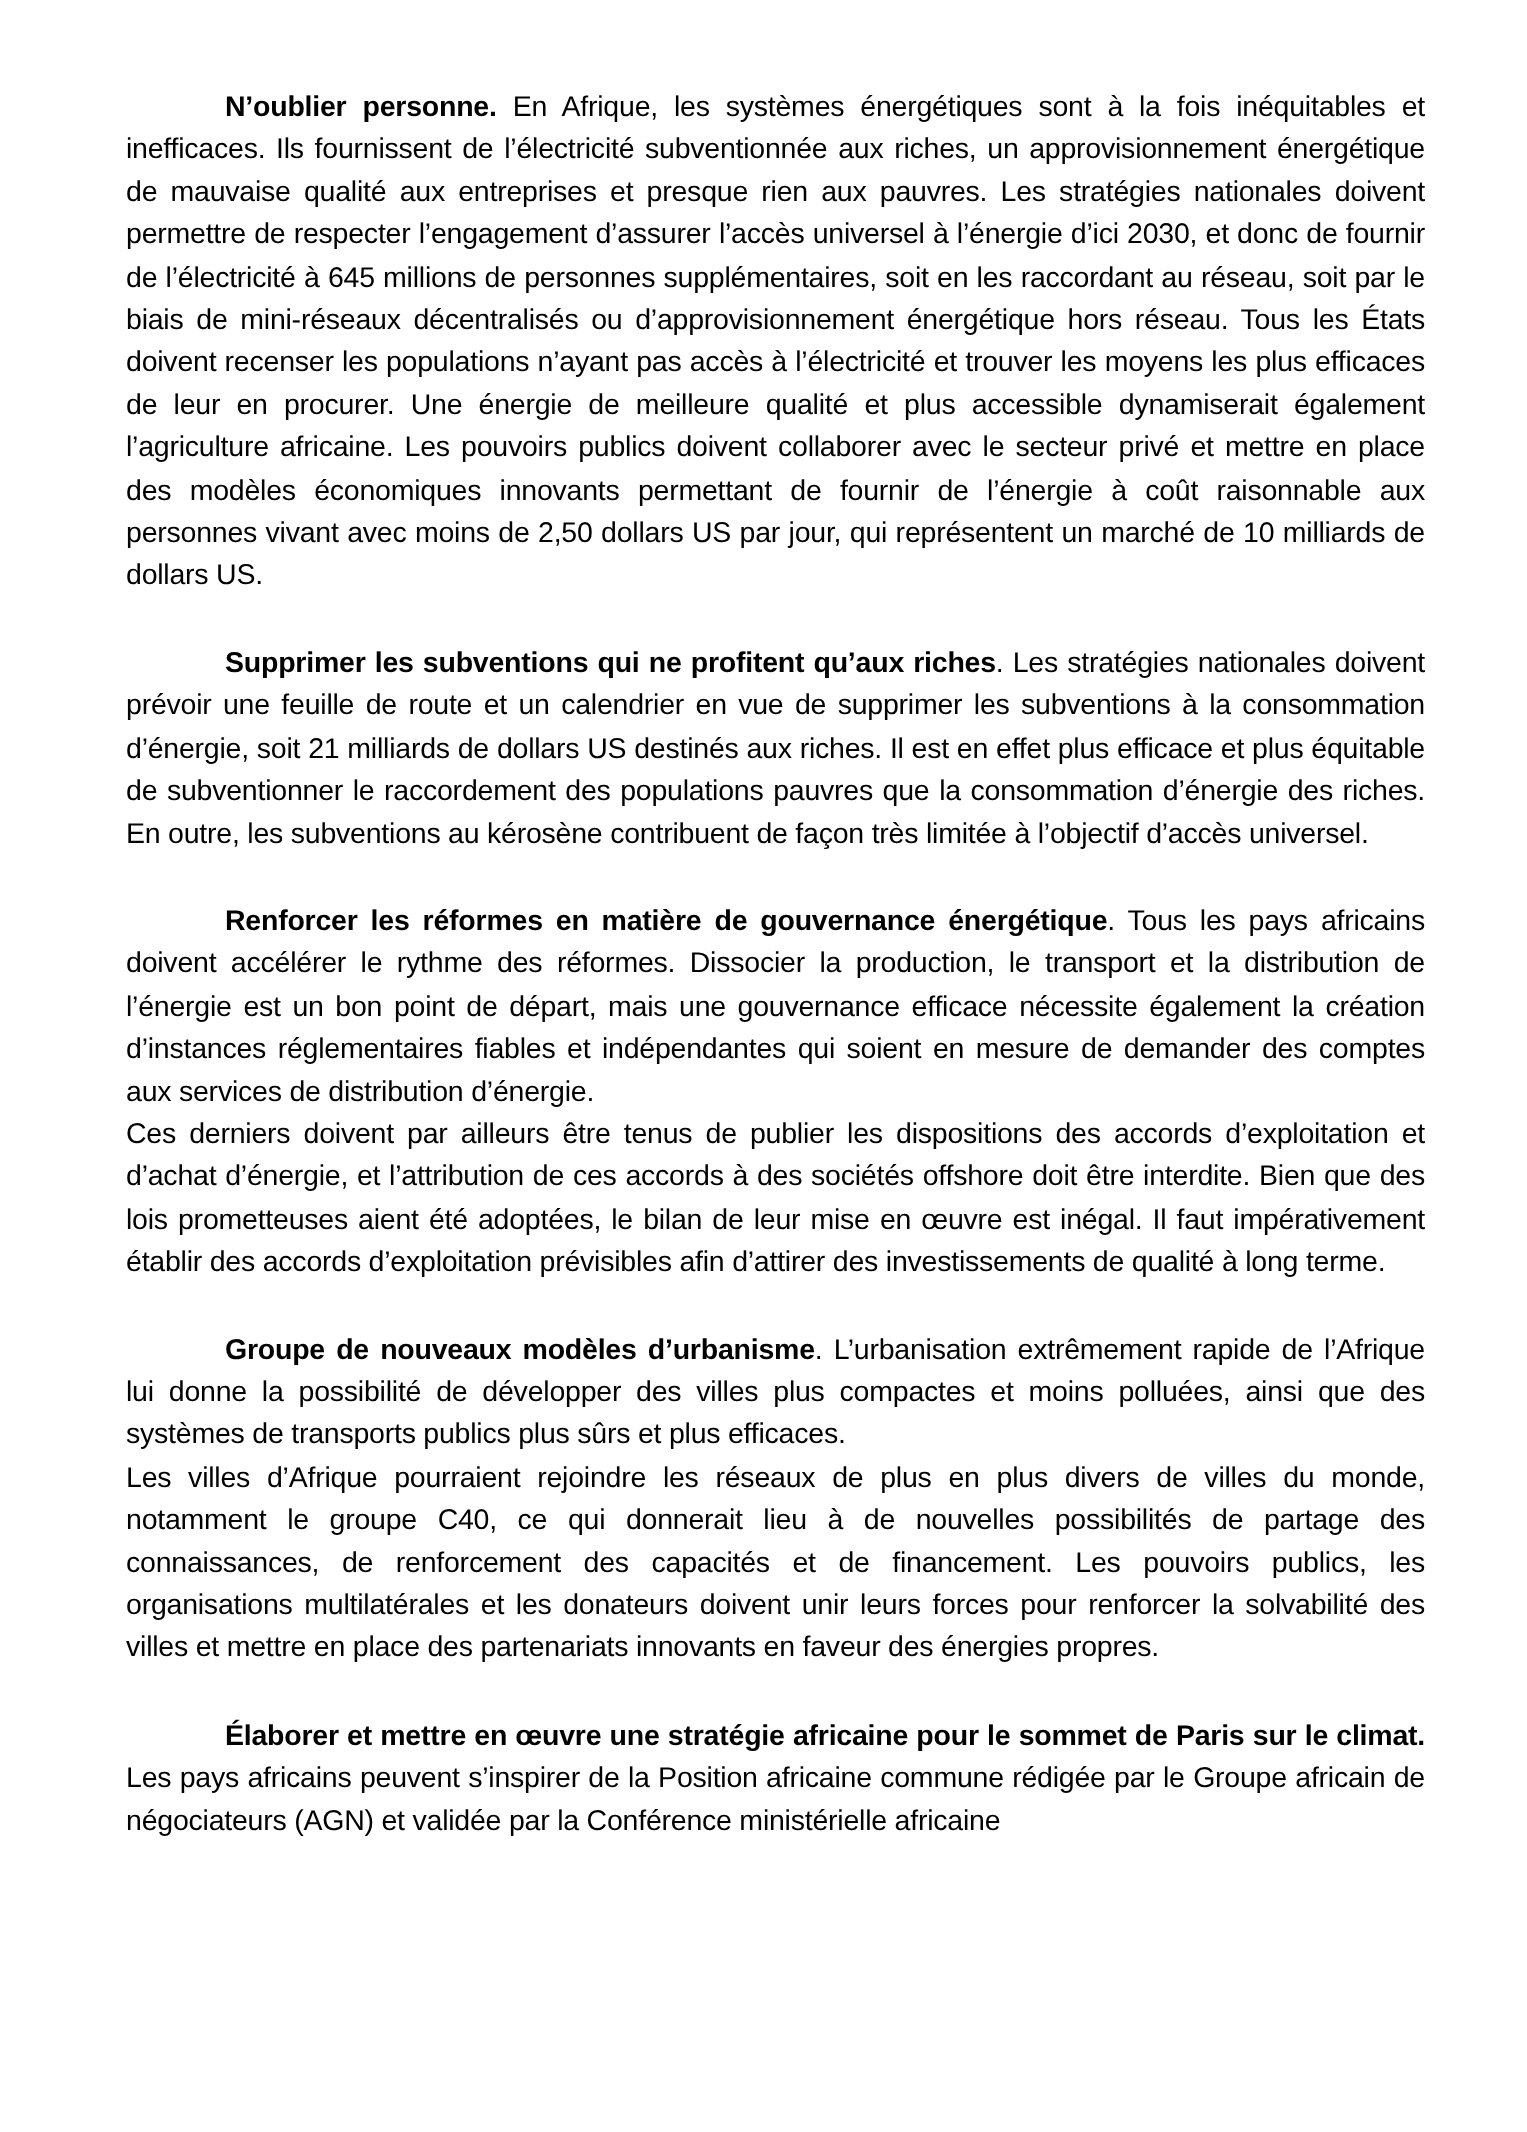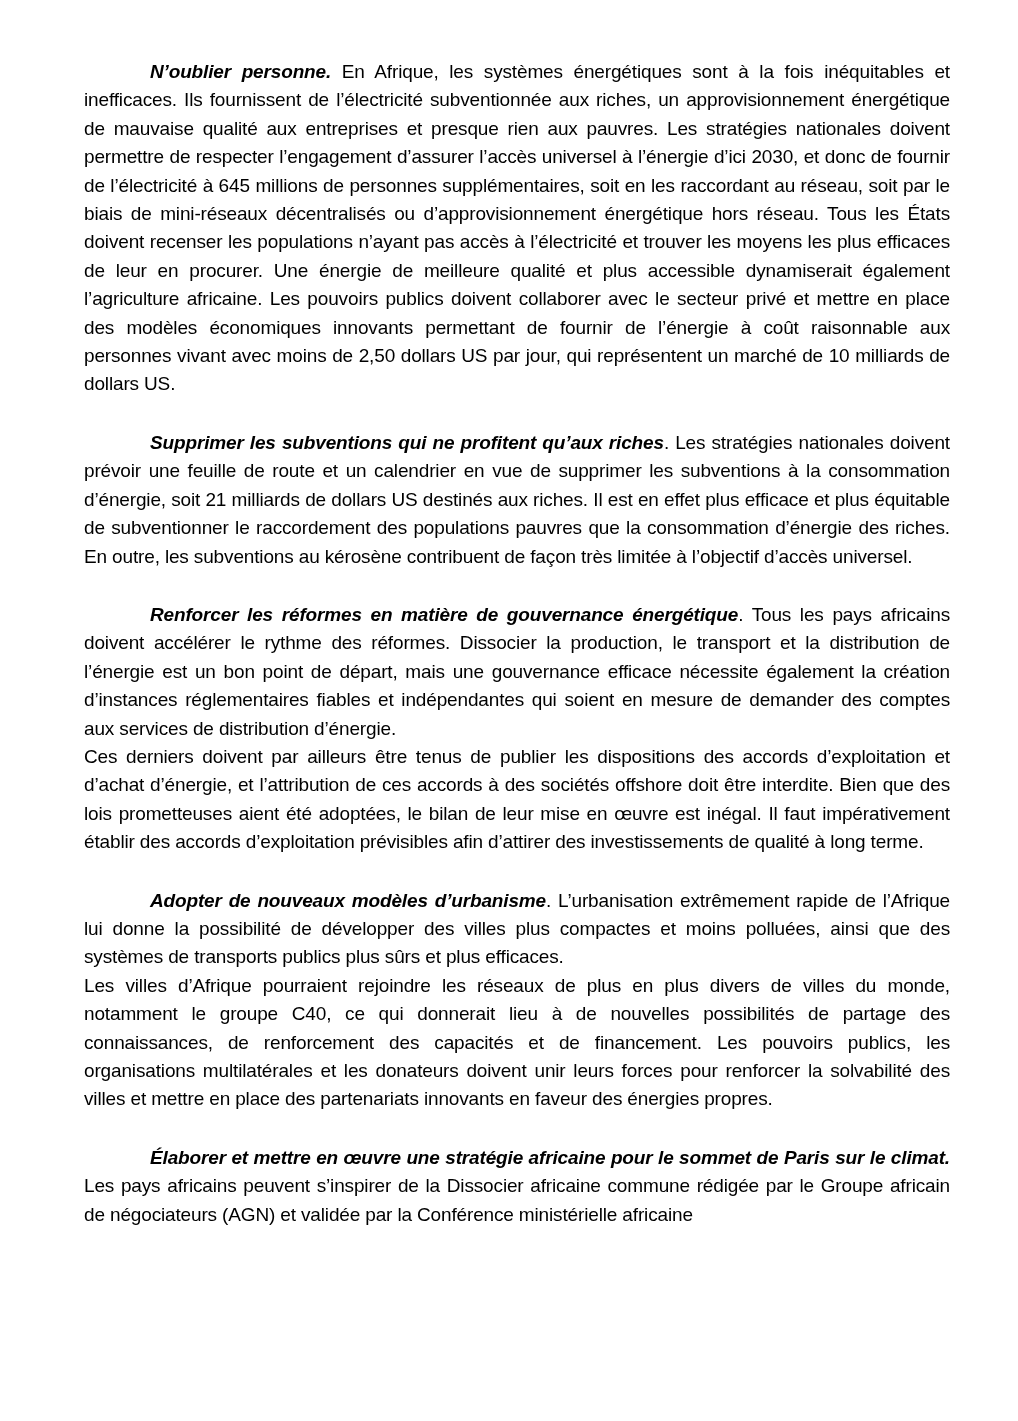--- a/index.html
+++ b/index.html
@@ -30,21 +30,20 @@
   .para {
     margin: 0;
     text-align: justify;
     text-justify: inter-word;
   }
   .para.indent {
     text-indent: 66px;
   }
   .lead {
     font-weight: bold;
-    font-style: italic;
   }
 </style>
 </head>
 <body>
 
 <div class="page">
 
   <div class="sec">
     <p class="para indent"><strong class="lead">N’oublier personne.</strong><span> En Afrique, les systèmes énergétiques sont à la fois inéquitables et inefficaces. Ils fournissent de l’électricité subventionnée aux riches, un approvisionnement énergétique de mauvaise qualité aux entreprises et presque rien aux pauvres. Les stratégies nationales doivent permettre de respecter l’engagement d’assurer l’accès universel à l’énergie d’ici 2030, et donc de fournir de l’électricité à 645 millions de personnes supplémentaires, soit en les raccordant au réseau, soit par le biais de mini-réseaux décentralisés ou d’approvisionnement énergétique hors réseau. Tous les États doivent recenser les populations n’ayant pas accès à l’électricité et trouver les moyens les plus efficaces de leur en procurer. Une énergie de meilleure qualité et plus accessible dynamiserait également l’agriculture africaine. Les pouvoirs publics doivent collaborer avec le secteur privé et mettre en place des modèles économiques innovants permettant de fournir de l’énergie à coût raisonnable aux personnes vivant avec moins de 2,50 dollars US par jour, qui représentent un marché de 10 milliards de dollars US.</span></p>
   </div>
@@ -52,21 +51,21 @@
   <div class="sec">
     <p class="para indent"><strong class="lead">Supprimer les subventions qui ne profitent qu’aux riches</strong><span>. Les stratégies nationales doivent prévoir une feuille de route et un calendrier en vue de supprimer les subventions à la consommation d’énergie, soit 21 milliards de dollars US destinés aux riches. Il est en effet plus efficace et plus équitable de subventionner le raccordement des populations pauvres que la consommation d’énergie des riches. En outre, les subventions au kérosène contribuent de façon très limitée à l’objectif d’accès universel.</span></p>
   </div>
 
   <div class="sec">
     <p class="para indent"><strong class="lead">Renforcer les réformes en matière de gouvernance énergétique</strong><span>. Tous les pays africains doivent accélérer le rythme des réformes. Dissocier la production, le transport et la distribution de l’énergie est un bon point de départ, mais une gouvernance efficace nécessite également la création d’instances réglementaires fiables et indépendantes qui soient en mesure de demander des comptes aux services de distribution d’énergie.</span></p>
     <p class="para"><span>Ces derniers doivent par ailleurs être tenus de publier les dispositions des accords d’exploitation et d’achat d’énergie, et l’attribution de ces accords à des sociétés offshore doit être interdite. Bien que des lois prometteuses aient été adoptées, le bilan de leur mise en œuvre est inégal. Il faut impérativement établir des accords d’exploitation prévisibles afin d’attirer des investissements de qualité à long terme.</span></p>
   </div>
 
   <div class="sec">
-    <p class="para indent"><strong class="lead">Adopter de nouveaux modèles d’urbanisme</strong><span>. L’urbanisation extrêmement rapide de l’Afrique lui donne la possibilité de développer des villes plus compactes et moins polluées, ainsi que des systèmes de transports publics plus sûrs et plus efficaces.</span></p>
+    <p class="para indent"><strong class="lead">Groupe de nouveaux modèles d’urbanisme</strong><span>. L’urbanisation extrêmement rapide de l’Afrique lui donne la possibilité de développer des villes plus compactes et moins polluées, ainsi que des systèmes de transports publics plus sûrs et plus efficaces.</span></p>
     <p class="para"><span>Les villes d’Afrique pourraient rejoindre les réseaux de plus en plus divers de villes du monde, notamment le groupe C40, ce qui donnerait lieu à de nouvelles possibilités de partage des connaissances, de renforcement des capacités et de financement. Les pouvoirs publics, les organisations multilatérales et les donateurs doivent unir leurs forces pour renforcer la solvabilité des villes et mettre en place des partenariats innovants en faveur des énergies propres.</span></p>
   </div>
 
   <div class="sec">
-    <p class="para indent"><strong class="lead">Élaborer et mettre en œuvre une stratégie africaine pour le sommet de Paris sur le climat.</strong><span> Les pays africains peuvent s’inspirer de la Dissocier africaine commune rédigée par le Groupe africain de négociateurs (AGN) et validée par la Conférence ministérielle africaine</span></p>
+    <p class="para indent"><strong class="lead">Élaborer et mettre en œuvre une stratégie africaine pour le sommet de Paris sur le climat.</strong><span> Les pays africains peuvent s’inspirer de la Position africaine commune rédigée par le Groupe africain de négociateurs (AGN) et validée par la Conférence ministérielle africaine</span></p>
   </div>
 
 </div>
 
 </body></html>

